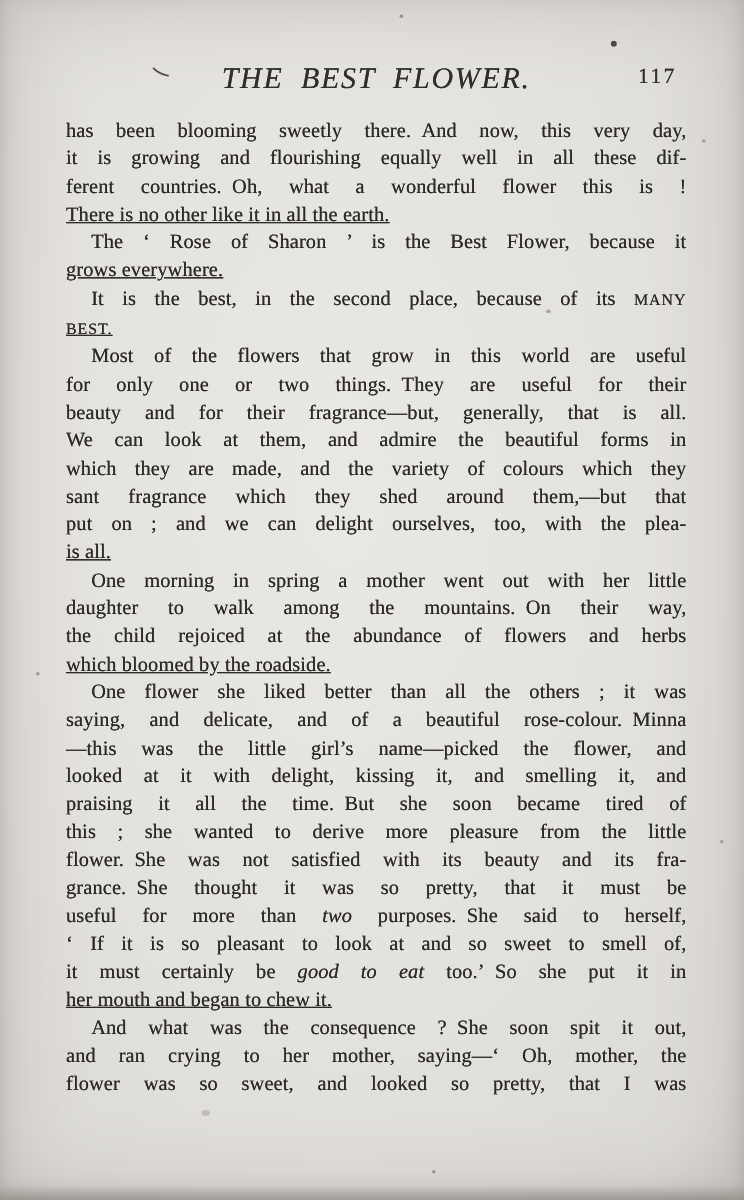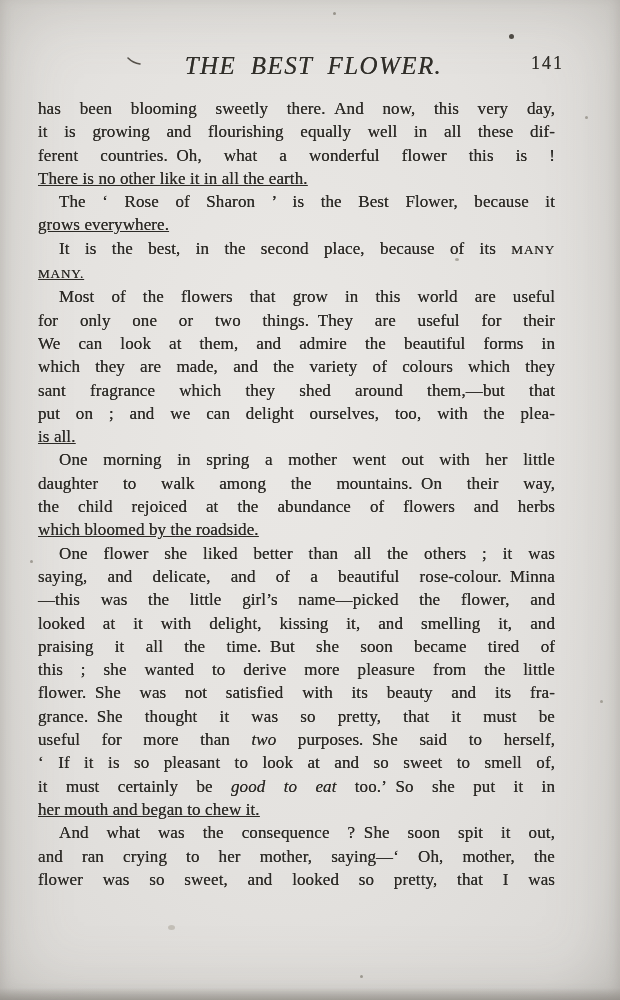--- a/index.html
+++ b/index.html
@@ -29,21 +29,21 @@
     text-align: center; font-style: italic; font-size: 25px;
     letter-spacing: 1.4px; word-spacing: 7px; color: #312f2a;
     text-shadow: 0 0 0.5px rgba(49,47,42,0.85);
   }
   .pagenum {
     position: absolute; right: 8px; top: 1px; font-size: 18px;
     letter-spacing: 2px; color: #312f2a;
     text-shadow: 0 0 0.5px rgba(49,47,42,0.85);
   }
   .body-block {
-    position: absolute; top: 97px; left: 38px; width: 517px;
+    position: absolute; top: 97px; left: 55px; width: 517px;
     font-size: 17px; line-height: 23.3px; letter-spacing: 0.1px;
     text-shadow: 0 0 0.55px rgba(44,42,38,0.9);
   }
   .para { margin: 0; }
   .line { text-align: justify; text-align-last: justify; }
   .line.no-just { text-align-last: left; text-decoration: underline; }
   .para.indent .line:first-child { text-indent: 21px; }
   .seg-i { font-style: italic; }
   .seg-sc { font-size: 0.78em; letter-spacing: 0.8px; }
   .pen-mark { position: absolute; top: 53px; left: 126px; width: 18px; height: 12px; }
@@ -56,21 +56,21 @@
   .speck.s6 { width: 3px; height: 3px; background: #a39f97; top: 560px; left: 30px; }
   .speck.s7 { width: 3px; height: 3px; background: #a8a49c; top: 700px; left: 600px; }
   .speck.s8 { width: 3px; height: 3px; background: #9f9b93; top: 975px; left: 360px; }
 </style>
 </head>
 <body>
 
 <div class="page" style="color: rgb(44, 42, 38);">
   <div class="header">
     <div class="title">THE BEST FLOWER.</div>
-    <div class="pagenum">141</div>
+    <div class="pagenum">117</div>
   </div>
 
   <div class="pen-mark">
     <svg width="18" height="12" viewBox="0 0 18 12">
       <path d="M2,3 Q7,8 14,9" fill="none" stroke="#55514a" stroke-width="1.6" stroke-linecap="round"></path>
     </svg>
   </div>
 
   <div class="speck dark"></div>
   <div class="speck s2"></div>
@@ -87,25 +87,26 @@
         <div class="line"><span>it is growing and flourishing equally well in all these dif-</span></div>
         <div class="line"><span>ferent countries. Oh, what a wonderful flower this is !</span></div>
         <div class="line no-just"><span>There is no other like it in all the earth.</span></div>
       </div>
       <div class="para indent">
         <div class="line"><span>The ‘ Rose of Sharon ’ is the Best Flower, because it</span></div>
         <div class="line no-just"><span>grows everywhere.</span></div>
       </div>
       <div class="para indent">
         <div class="line"><span>It is the best, in the second place, because of its </span><span class="seg-sc">MANY</span></div>
-        <div class="line no-just"><span class="seg-sc">MANY.</span></div>
+        <div class="line no-just"><span class="seg-sc">BEST.</span></div>
       </div>
       <div class="para indent">
         <div class="line"><span>Most of the flowers that grow in this world are useful</span></div>
         <div class="line"><span>for only one or two things. They are useful for their</span></div>
+        <div class="line"><span>beauty and for their fragrance—but, generally, that is all.</span></div>
         <div class="line"><span>We can look at them, and admire the beautiful forms in</span></div>
         <div class="line"><span>which they are made, and the variety of colours which they</span></div>
         <div class="line"><span>sant fragrance which they shed around them,—but that</span></div>
         <div class="line"><span>put on ; and we can delight ourselves, too, with the plea-</span></div>
         <div class="line no-just"><span>is all.</span></div>
       </div>
       <div class="para indent">
         <div class="line"><span>One morning in spring a mother went out with her little</span></div>
         <div class="line"><span>daughter to walk among the mountains. On their way,</span></div>
         <div class="line"><span>the child rejoiced at the abundance of flowers and herbs</span></div>

